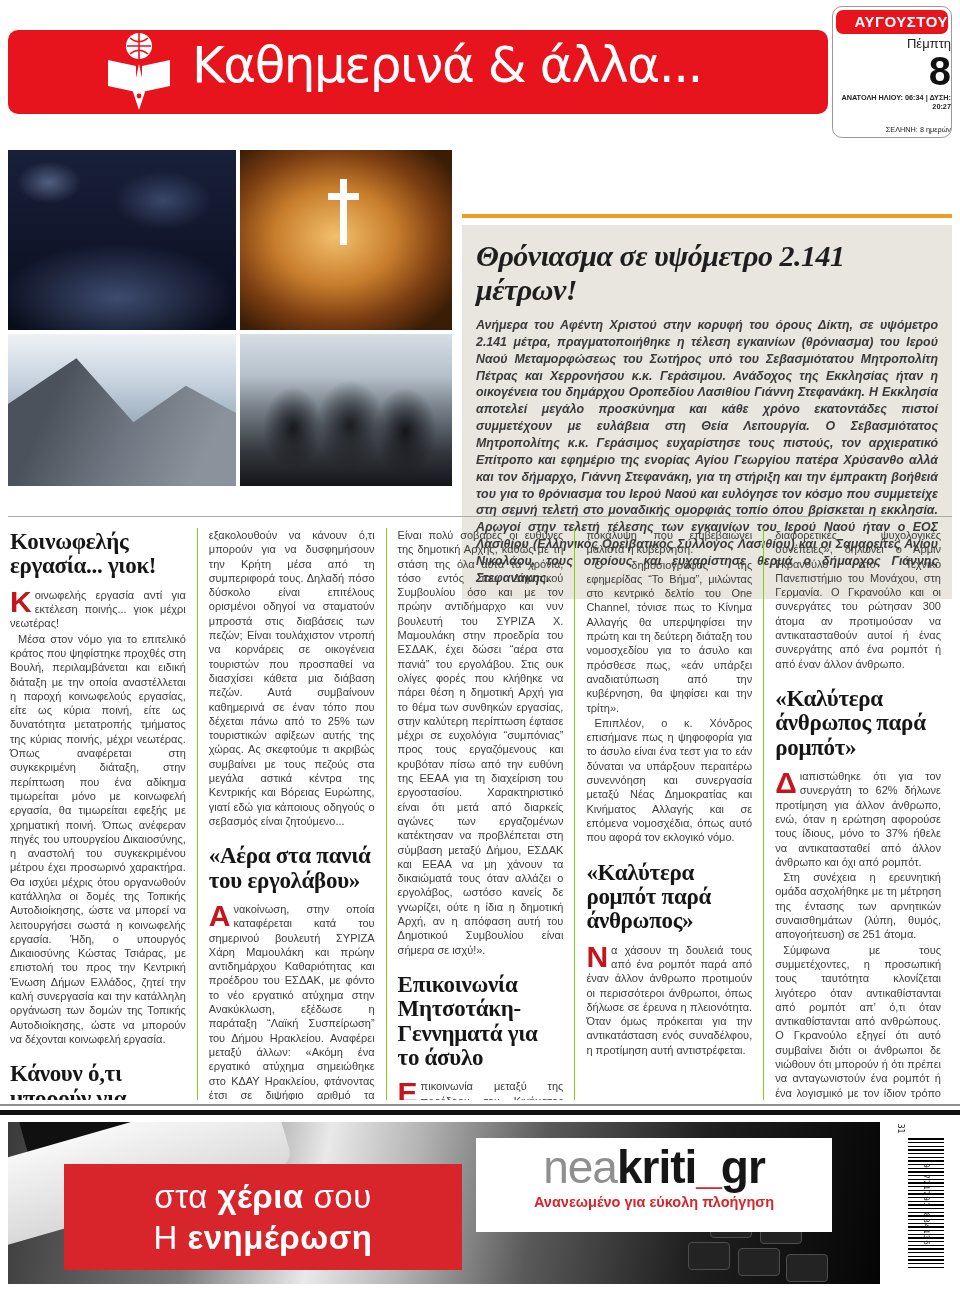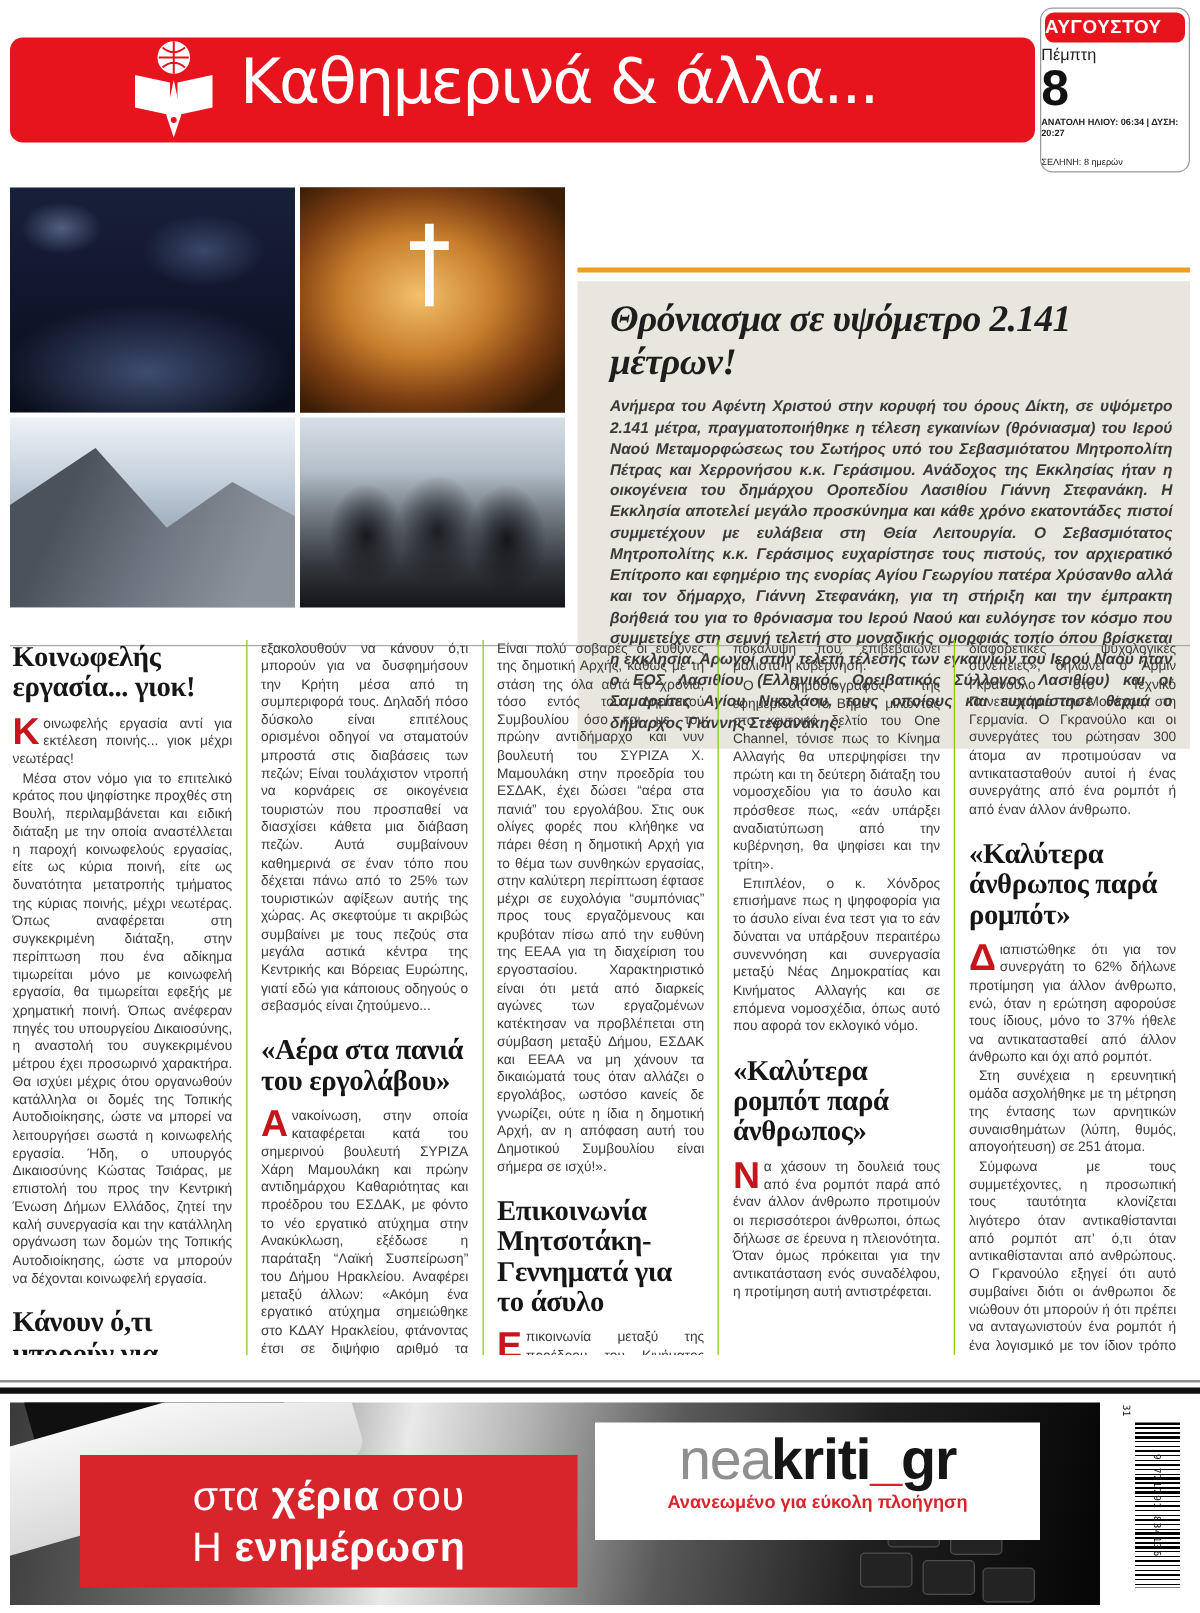--- a/index.html
+++ b/index.html
@@ -8,21 +8,21 @@
 
   
   .banner{position:absolute;left:8px;top:30px;width:820px;height:84px;background:#e7141e;
           border-radius:10px;display:flex;align-items:flex-start;}
   .logo-icon{margin-left:92px;flex:0 0 auto;}
   .masthead-title{color:#fff;font-family:"DejaVu Sans",sans-serif;font-size:50px;
           letter-spacing:-1.5px;white-space:nowrap;margin-left:14px;padding-top:6px;}
 
   
   .calendar{position:absolute;left:832px;top:6px;width:120px;height:132px;background:#fff;
-          border:1px solid #9a9a9a;border-radius:10px;box-sizing:border-box;text-align:left;overflow:hidden;}
+          border:1px solid #9a9a9a;border-radius:10px;box-sizing:border-box;text-align:right;overflow:hidden;}
   .cal-month{margin:3px 3px 0 3px;background:#e7141e;color:#fff;font-weight:bold;
           font-size:15px;line-height:24px;border-radius:7px;letter-spacing:.5px;}
   .cal-weekday{font-size:13px;margin-top:2px;color:#222;}
   .cal-day{font-size:40px;font-weight:bold;color:#111;line-height:40px;}
   .cal-sun{font-size:7.3px;font-weight:bold;color:#222;margin-top:2px;}
   .cal-moon{font-size:7.3px;color:#222;margin-top:14px;}
   .cal-saints{font-size:6.8px;font-style:italic;color:#555;margin:3px 6px 0 6px;line-height:1.25;}
 
   
   .photos{position:absolute;left:8px;top:150px;width:448px;height:340px;display:grid;
@@ -46,33 +46,33 @@
       radial-gradient(40px 55px at 25% 62%, rgba(15,16,20,.9), transparent 75%),
       radial-gradient(46px 60px at 52% 60%, rgba(20,21,26,.9), transparent 75%),
       radial-gradient(42px 58px at 78% 64%, rgba(12,13,17,.9), transparent 75%),
       linear-gradient(180deg,#d7dfe6 0%,#b4bfc9 28%,#79828b 48%,#33363c 78%,#141519 100%);}
 
   
   .feature{position:absolute;left:462px;top:214px;width:490px;}
   .feature-label{font-family:"Liberation Serif",serif;font-size:30px;color:#9b9b9b;
       letter-spacing:.5px;margin-bottom:7px;}
   .orange-rule{height:4px;background:#f09e22;margin-bottom:7px;}
-  .feature-box{background:#e8e6df;padding:10px 14px 12px 26px;box-sizing:border-box;min-height:228px;}
+  .feature-box{background:#e8e6df;padding:10px 14px 12px 14px;box-sizing:border-box;min-height:228px;}
   .feature-headline{font-family:"Liberation Serif",serif;font-style:italic;font-weight:bold;
       font-size:30px;color:#1e1e1e;margin:4px 0 10px 0;letter-spacing:-.5px;}
   .feature-body{font-size:12.4px;font-weight:bold;font-style:italic;line-height:1.36;
       color:#3a3a3a;text-align:justify;margin:0;}
 
   
   .mid-rule{position:absolute;left:8px;top:516px;width:944px;height:1px;background:#aaa;}
   .thin-rule{position:absolute;left:0px;top:1104px;width:960px;height:2px;background:#8f8f8f;}
   .thick-rule{position:absolute;left:0px;top:1110px;width:960px;height:5px;background:#111;}
 
   
-  .columns{position:absolute;left:8px;top:512px;width:944px;height:572px;display:grid;
+  .columns{position:absolute;left:8px;top:528px;width:944px;height:572px;display:grid;
       grid-template-columns:repeat(5,1fr);overflow:hidden;}
   .col{padding:0 11px;overflow:hidden;}
   .col:first-child{padding-left:2px;}
   .col + .col{border-left:1px solid #84cc16;}
   .hl{font-family:"Liberation Serif",serif;font-weight:700;font-size:23px;line-height:1.06;
       color:#161616;margin:16px 0 9px 0;letter-spacing:-.3px;}
   .hl-bold{font-weight:700;}
   .hl:first-child{margin-top:2px;}
   .para,.lead{font-size:11px;line-height:1.3;text-align:justify;color:#3c3c3c;margin:0 0 1px 0;}
   .para{text-indent:8px;}

